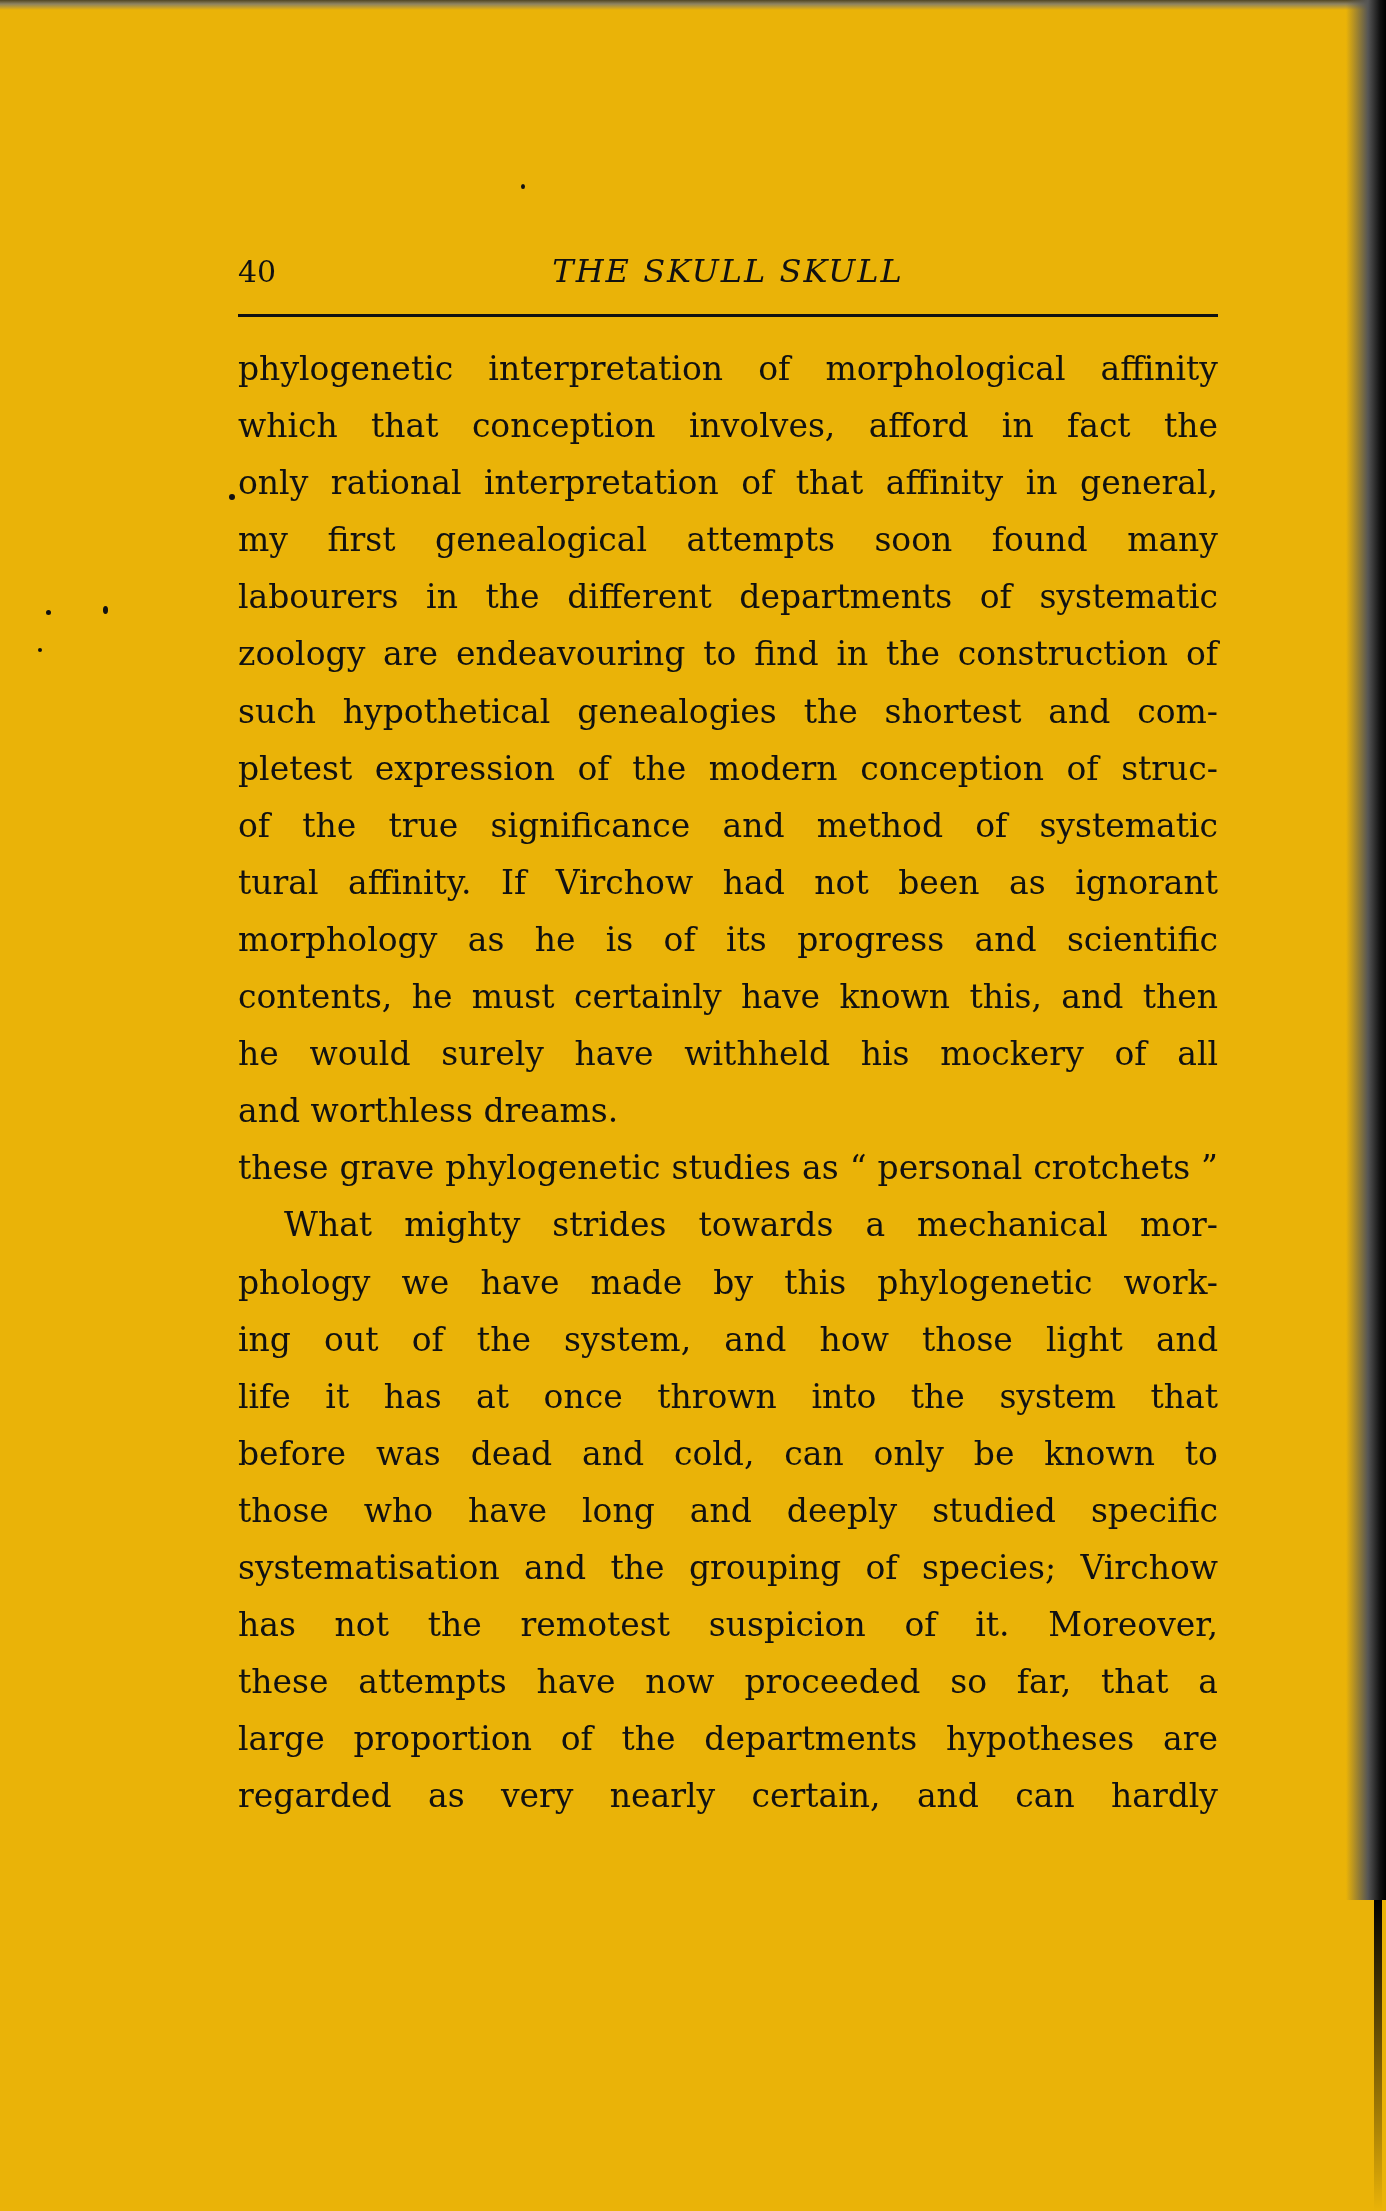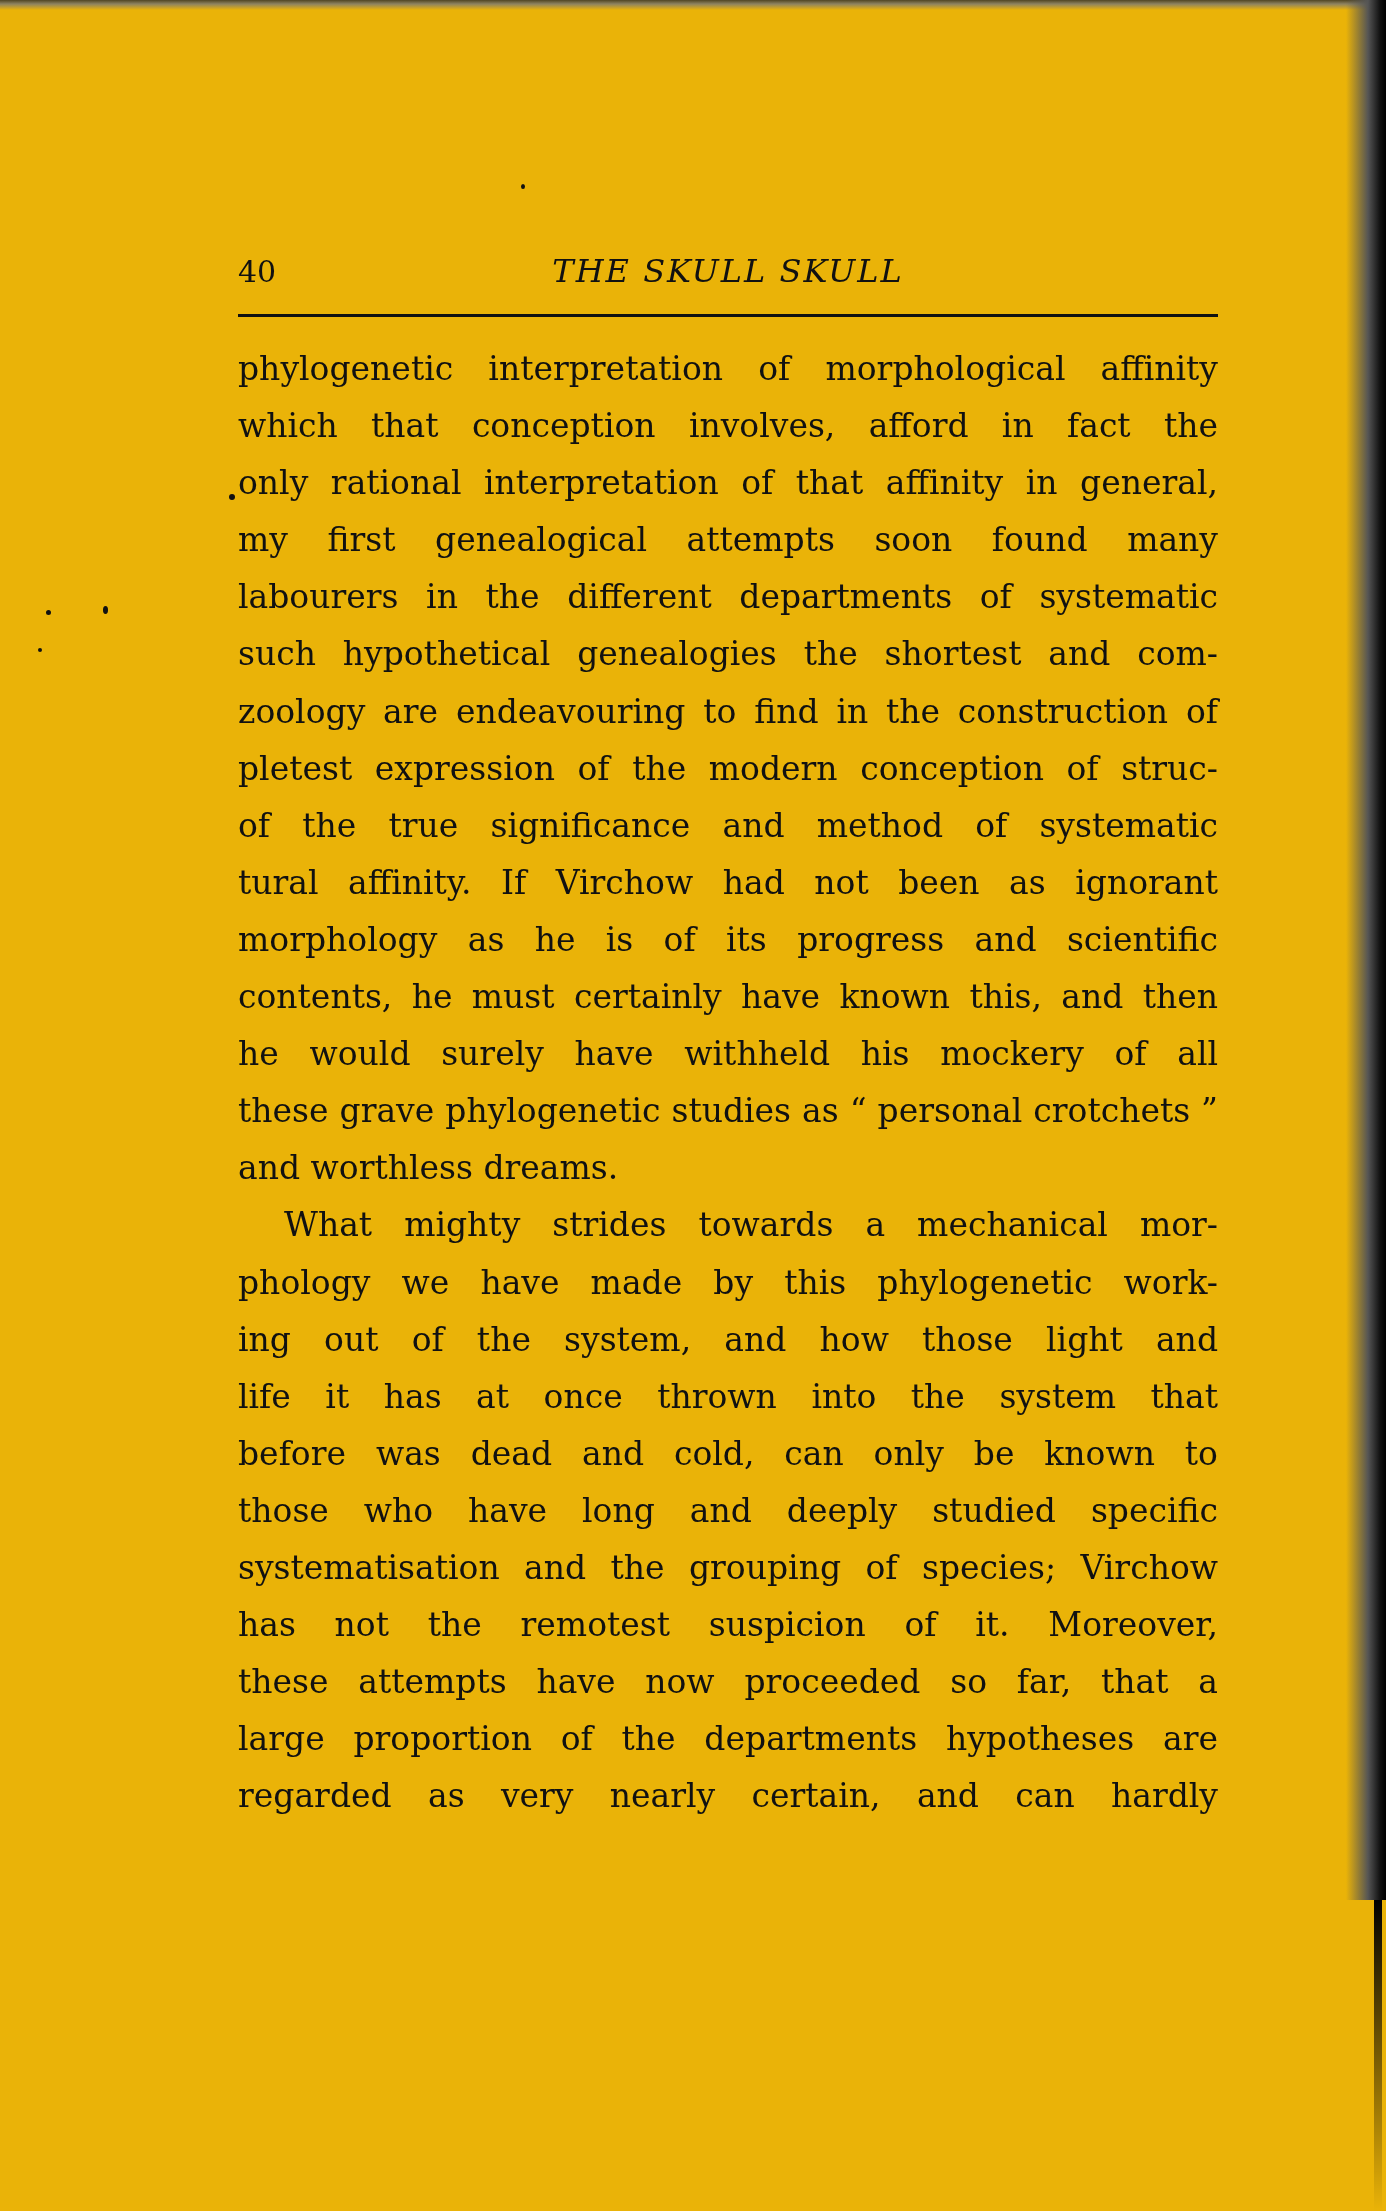--- a/index.html
+++ b/index.html
@@ -38,30 +38,30 @@
   </div>
   <div class="rule"></div>
 
   <div class="body-text">
     <div>
       <span class="line">phylogenetic interpretation of morphological affinity</span>
       <span class="line">which that conception involves, afford in fact the</span>
       <span class="line">only rational interpretation of that affinity in general,</span>
       <span class="line">my first genealogical attempts soon found many</span>
       <span class="line">labourers in the different departments of systematic</span>
+      <span class="line">zoology are endeavouring to find in the construction of</span>
       <span class="line">such hypothetical genealogies the shortest and com-</span>
-      <span class="line">zoology are endeavouring to find in the construction of</span>
       <span class="line">pletest expression of the modern conception of struc-</span>
       <span class="line">of the true significance and method of systematic</span>
       <span class="line">tural affinity.  If Virchow had not been as ignorant</span>
       <span class="line">morphology as he is of its progress and scientific</span>
       <span class="line">contents, he must certainly have known this, and then</span>
       <span class="line">he would surely have withheld his mockery of all</span>
+      <span class="line last">and worthless dreams.</span>
       <span class="line">these grave phylogenetic studies as “ personal crotchets ”</span>
-      <span class="line last">and worthless dreams.</span>
     </div>
     <div>
       <span class="line indent">What mighty strides towards a mechanical mor-</span>
       <span class="line">phology we have made by this phylogenetic work-</span>
       <span class="line">ing out of the system, and how those light and</span>
       <span class="line">life it has at once thrown into the system that</span>
       <span class="line">before was dead and cold, can only be known to</span>
       <span class="line">those who have long and deeply studied specific</span>
       <span class="line">systematisation and the grouping of species; Virchow</span>
       <span class="line">has not the remotest suspicion of it.  Moreover,</span>

